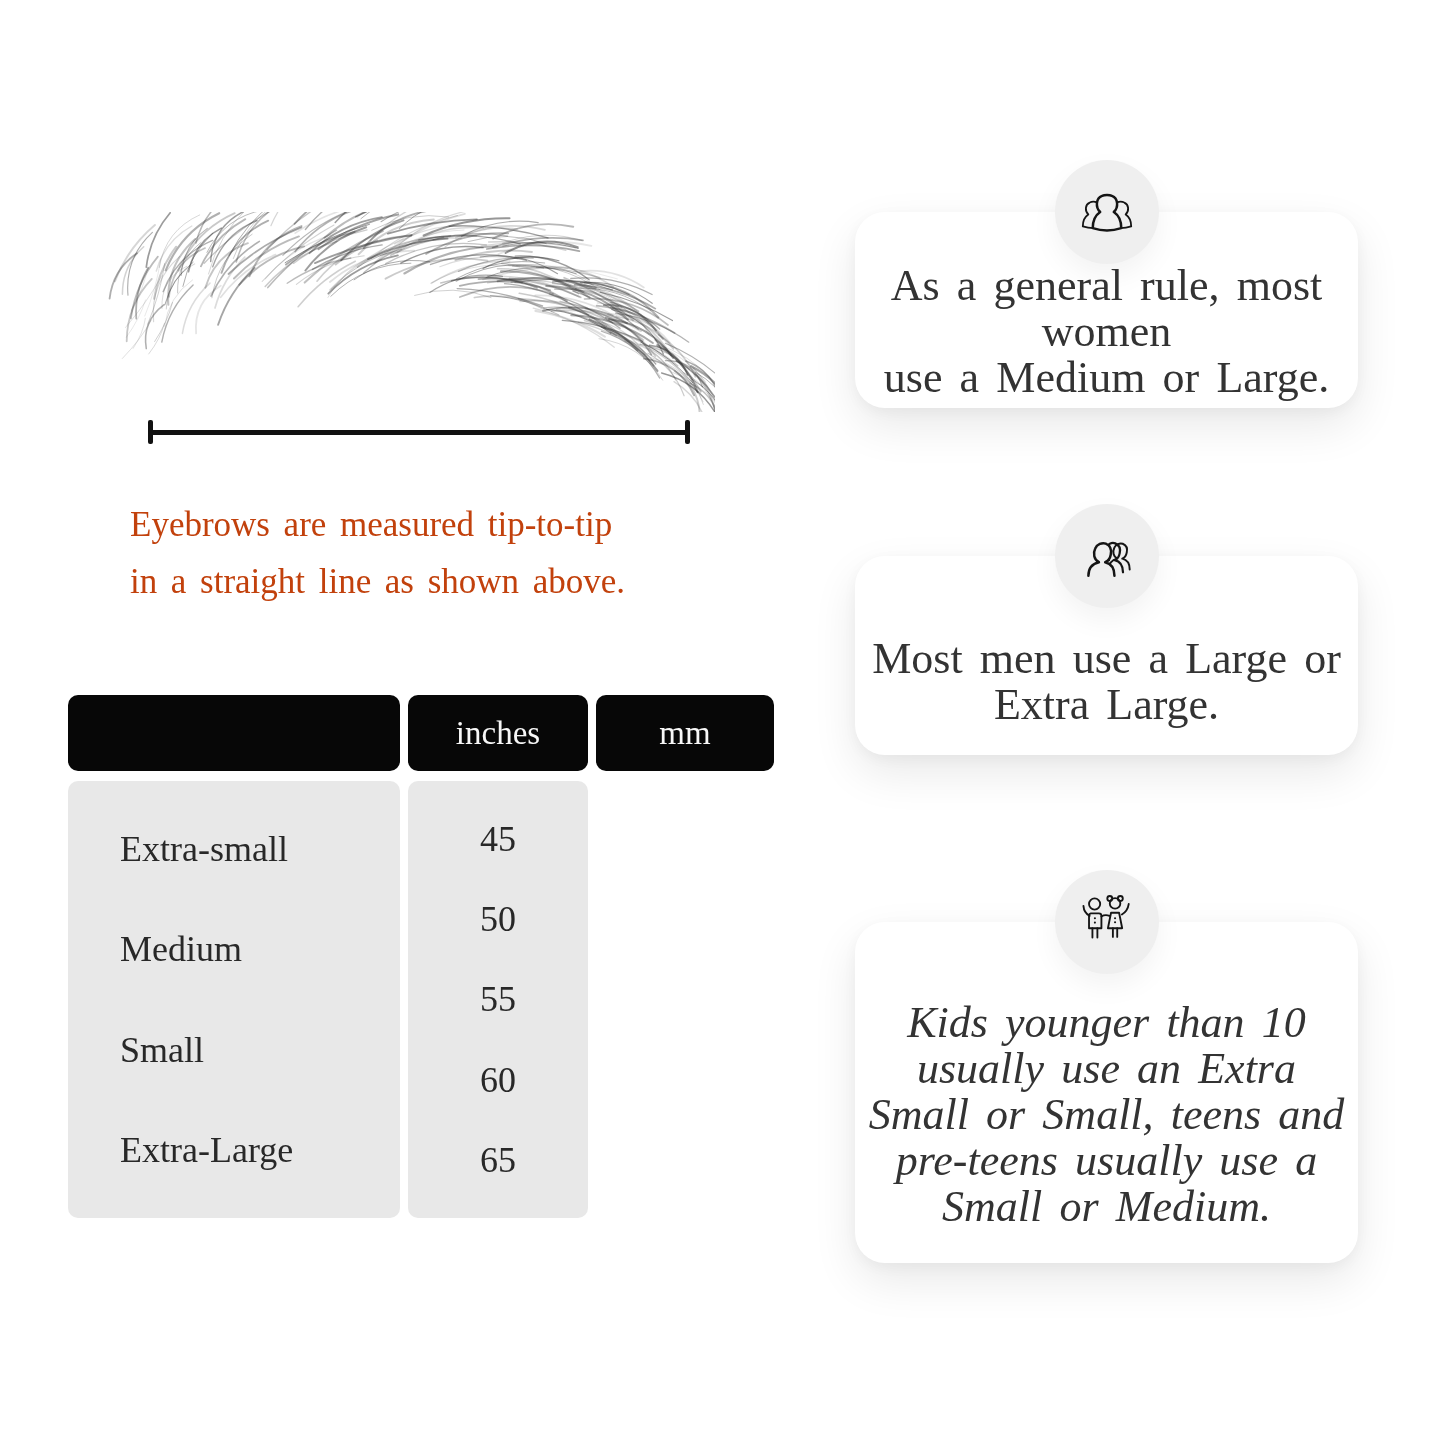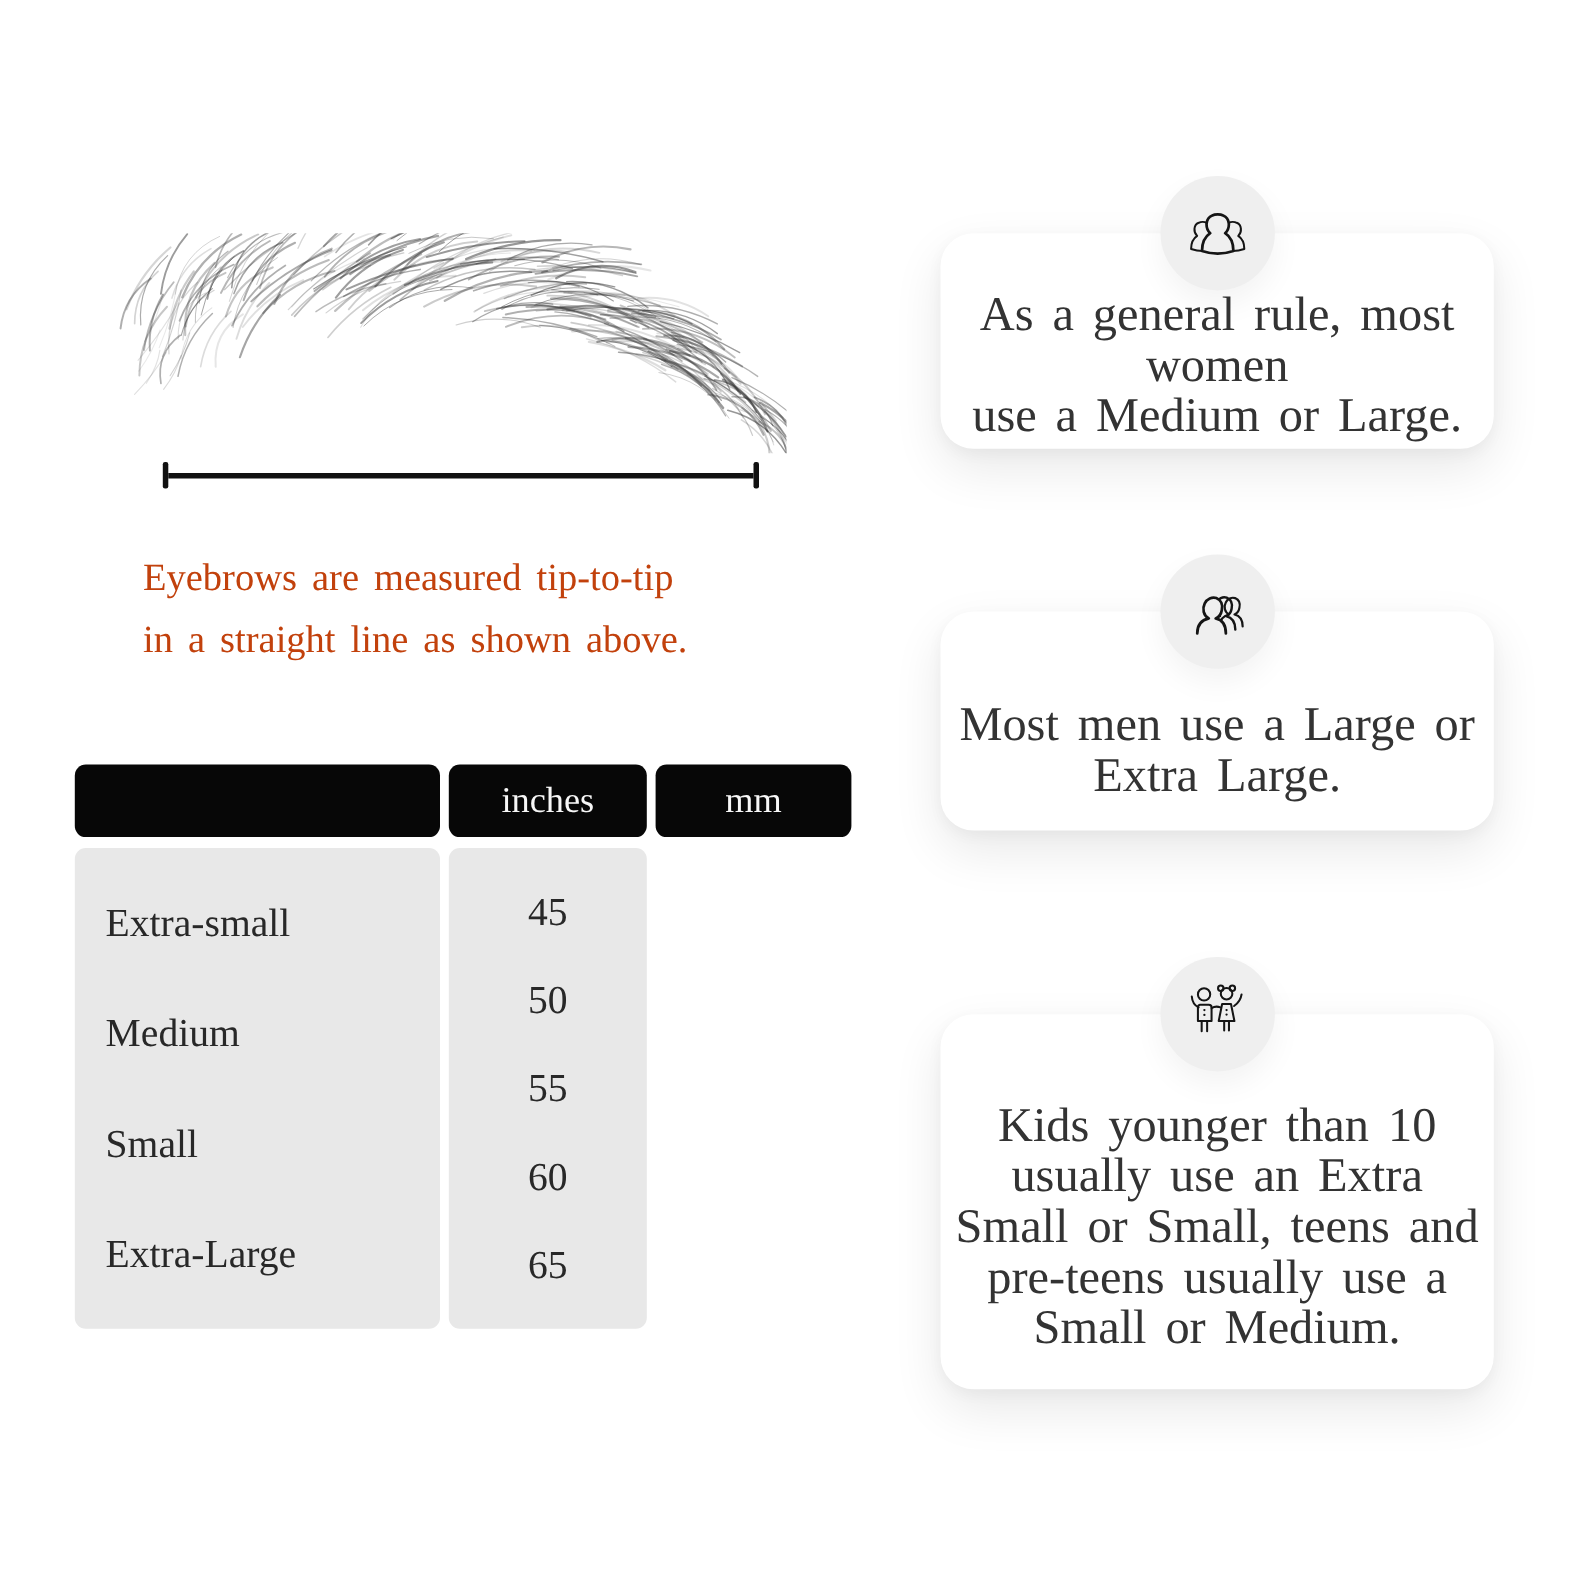--- a/index.html
+++ b/index.html
@@ -13,36 +13,36 @@
   .brow-wrap{position:absolute;left:95px;top:212px;width:620px;height:200px;}
   .measure{position:absolute;left:148px;top:420px;width:542px;height:24px;
            display:flex;align-items:center;}
   .measure .cap{width:5px;height:24px;background:#111;border-radius:2px;flex:0 0 auto;}
   .measure .rule{flex:1 1 auto;height:5px;background:#111;}
   .caption{position:absolute;left:130px;top:496px;width:620px;
            font-size:35px;line-height:57px;word-spacing:0.14em;color:#c2410c;}
   
   .size-table{position:absolute;left:68px;top:695px;width:706px;}
   .thead,.tbody{display:grid;grid-template-columns:332px 180px 178px;column-gap:8px;}
-  .hcell{height:66px;background:#070707;border-radius:10px;color:#f7f7f7;
+  .hcell{height:76px;background:#070707;border-radius:10px;color:#f7f7f7;
          font-size:33px;display:flex;align-items:center;justify-content:center;}
   .tbody{margin-top:10px;}
   .tcol{height:437px;background:#e8e8e8;border-radius:10px;
         display:flex;flex-direction:column;justify-content:space-around;
         padding:18px 0;box-sizing:border-box;}
   .tcell{font-size:36px;color:#282828;text-align:center;}
-  .tcol-label .tcell{text-align:left;padding-left:28px;}
+  .tcol-label .tcell{text-align:left;padding-left:52px;}
   
   .card{position:absolute;left:855px;width:503px;background:#ffffff;border-radius:30px;
         box-shadow:0 18px 45px rgba(0,0,0,0.09),0 4px 14px rgba(0,0,0,0.04);
         display:flex;flex-direction:column;justify-content:center;align-items:center;
         box-sizing:border-box;}
   .card-1{top:212px;height:196px;padding-top:44px;}
   .card-2{top:556px;height:199px;padding-top:52px;}
-  .card-3{top:922px;height:341px;padding-top:44px;}
+  .card-3{top:922px;height:341px;padding-top:44px;font-style:italic;}
   .icon-circle{position:absolute;left:50%;top:-52px;transform:translateX(-50%);
         width:104px;height:104px;border-radius:50%;background:#efefef;
         display:flex;align-items:center;justify-content:center;
         box-shadow:0 12px 28px rgba(0,0,0,0.05);}
   .icon-circle svg{width:62px;height:62px;}
   .card-text{font-size:44px;line-height:46px;text-align:center;color:#333;
         white-space:pre-line;word-spacing:0.14em;width:100%;}
   .ic{stroke:#151515;fill:none;stroke-width:4;stroke-linecap:round;stroke-linejoin:round;}
   .ic-fill{fill:#efefef;}
   .ic-thin{stroke:#151515;fill:none;stroke-width:3;stroke-linecap:round;stroke-linejoin:round;}

